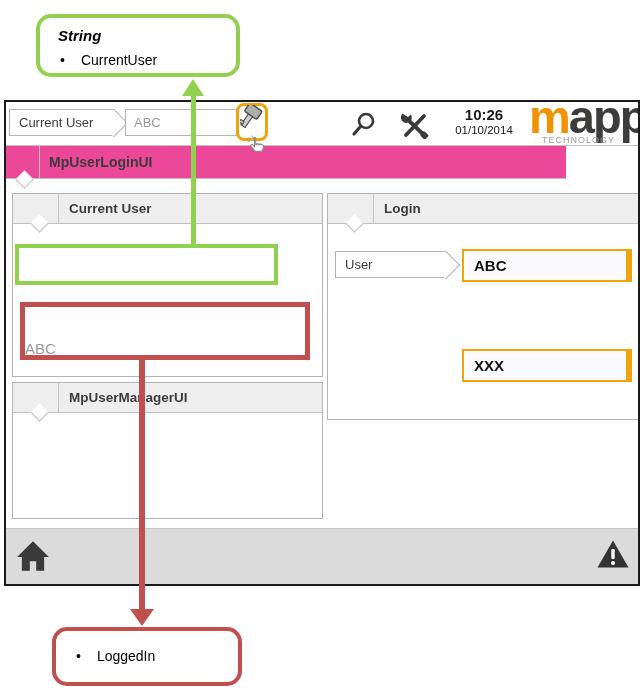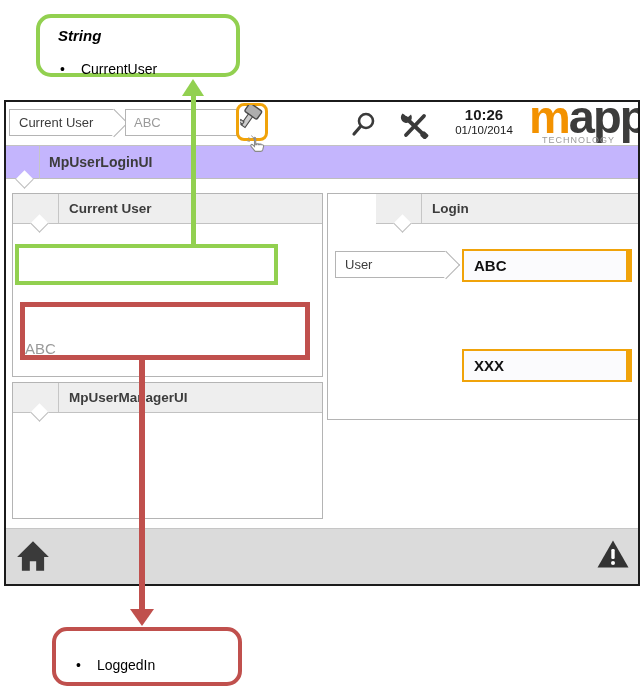--- a/index.html
+++ b/index.html
@@ -32,38 +32,38 @@
   .clock { position:absolute; left:441px; top:4px; width:74px; text-align:center; }
   .clock .time { font-size:15px; font-weight:bold; color:#1a1a1a; }
   .clock .date { font-size:11.5px; color:#1a1a1a; margin-top:1px; }
   .logo { position:absolute; left:523px; top:-9px; width:130px; line-height:1; }
   .logo .big { font-size:47px; font-weight:bold; letter-spacing:-2px; }
   .logo .m { color:#f39200; }
   .logo .app { color:#3c3c3b; }
   .logo .sub { font-size:9px; color:#9a9a9a; letter-spacing:1px; margin-left:13px; margin-top:-4px; }
 
   
-  .tabbar { position:absolute; left:0; top:44px; width:632px; height:33px; background:#c4b5fd;
+  .tabbar { position:absolute; left:0; top:44px; width:560px; height:33px; background:#ec4899;
             border-bottom:1px solid #bdbdbd; }
   .tabbar .cell-div { position:absolute; left:33px; top:0; height:33px; border-left:1px solid #c6c6c6; }
   .tabbar .title { position:absolute; left:43px; top:0; line-height:32px; font-size:14px;
                    font-weight:bold; color:#3c3c3c; }
   .notch { position:absolute; width:13px; height:13px; background:#fff; transform:rotate(45deg);
            border-right:1px solid #bdbdbd; border-bottom:1px solid #bdbdbd; z-index:2; }
   .tab-notch { left:12px; top:71px; }
 
   
   .panel { position:absolute; border:1px solid #b4b4b4; background:#fff; }
   .panel-hd { position:relative; height:30px; background:#eeeeee; border-bottom:1px solid #c2c2c2; }
   .panel-hd .cell-div { position:absolute; left:45px; top:0; height:29px; border-left:1px solid #c6c6c6; }
   .panel-hd .title { position:absolute; left:56px; top:0; line-height:29px; font-size:13.5px;
                      font-weight:bold; color:#3c3c3c; }
   .panel-hd .hd-notch { left:20px; bottom:-7px; top:auto; position:absolute; }
   .panel-cu { left:6px; top:91px; width:311px; height:184px; }
-  .panel-login { left:321px; top:91px; width:313px; height:227px;padding-left:48px; }
+  .panel-login { left:321px; top:91px; width:313px; height:227px; }
   .panel-mgr { left:6px; top:280px; width:311px; height:137px; }
 
   .cu-value { position:absolute; left:12px; top:146px; font-size:15px; color:#9a9a9a; }
 
   
   .ui-btn { position:absolute; border:1px solid #4e6e5e; background:linear-gradient(#f8f8f8,#e2e2e2);
             display:flex; align-items:center; gap:7px; padding-left:8px; cursor:default; }
   .ui-btn .lbl { font-size:13px; font-weight:bold; color:#3c3c3c; line-height:1.15; width:74px; }
   .btn-chgpwd { left:15px; top:205px; width:130px; height:48px; }
   .btn-logout { left:162px; top:205px; width:135px; height:48px; }
@@ -84,21 +84,21 @@
   .botbar { position:absolute; left:0; top:426px; width:632px; height:56px; background:#dbdbdb;
             border-top:1px solid #c6c6c6; }
   .home-btn { position:absolute; left:9px; top:9px; }
   .warn-btn { position:absolute; right:8px; top:9px; }
 
   
   .ann-box { position:absolute; background:#fff; border-radius:15px; z-index:40; padding:9px 0 0 18px; }
   .ann-green { left:36px; top:14px; width:204px; height:63px; border:4px solid #92d050; }
   .ann-red { left:52px; top:627px; width:190px; height:59px; border:4px solid #c0504d; }
   .ann-title { font-size:15px; font-weight:bold; font-style:italic; color:#000; }
-  .ann-item { font-size:14px; color:#000; margin-top:17px; }
+  .ann-item { font-size:14px; color:#000; margin-top:8px; }
   .ann-item::before { content:"\2022"; margin-right:16px; margin-left:2px; }
 
   .green-line { position:absolute; left:191px; top:95px; width:5px; height:151px;
                 background:#92d050; z-index:30; }
   .green-arrowhead { position:absolute; left:182px; top:79px; width:0; height:0; z-index:30;
                 border-left:11px solid transparent; border-right:11px solid transparent;
                 border-bottom:17px solid #92d050; }
   .red-rect { position:absolute; left:20px; top:302px; width:290px; height:58px;
               border:5px solid #c0504d; z-index:30; }
   .green-rect { position:absolute; left:15px; top:244px; width:263px; height:41px;

